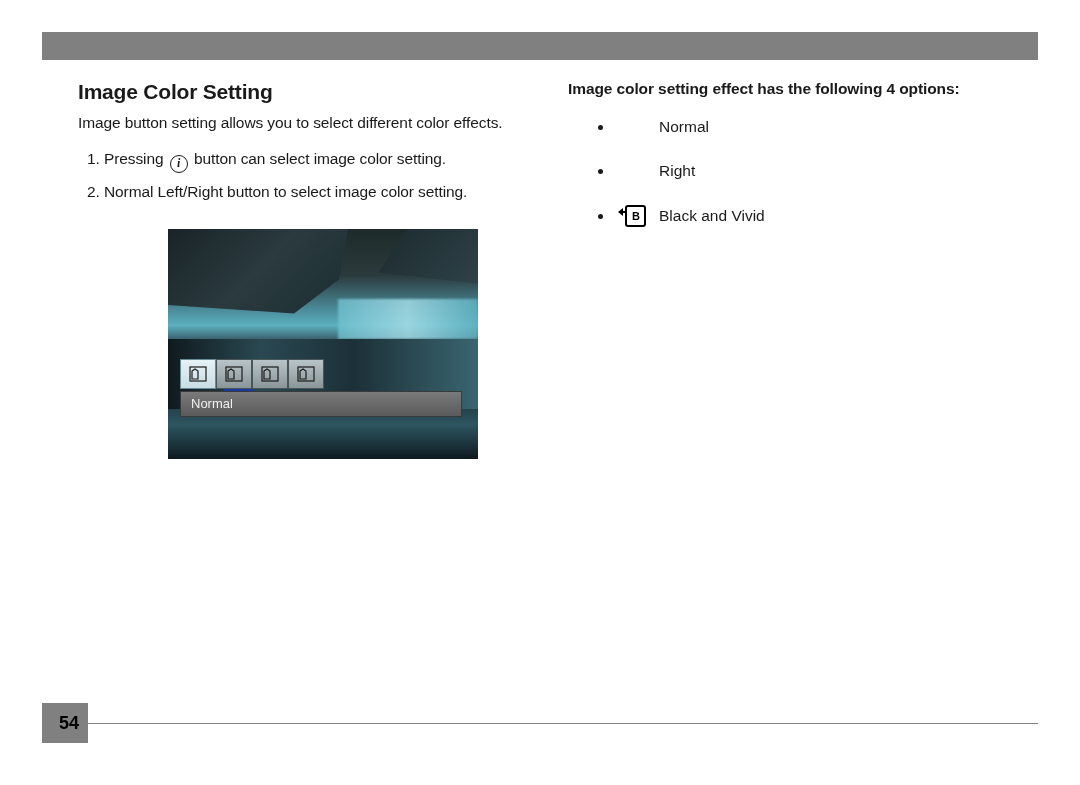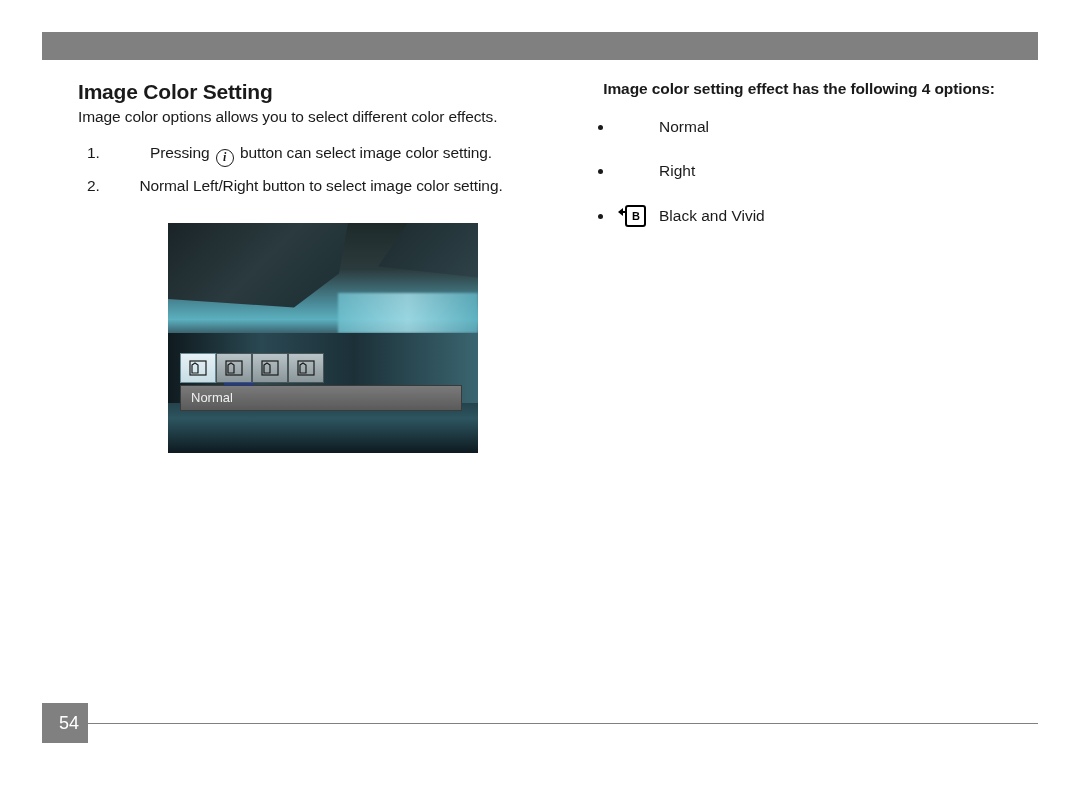--- a/index.html
+++ b/index.html
@@ -25,44 +25,42 @@
       left: 78px;
       right: 50px;
       display: flex;
       gap: 30px;
     }
     .col-left {
       flex: 0 0 460px;
     }
     .col-right {
       flex: 1;
-      text-align: center;
     }
     .heading {
       font-size: 21px;
       font-weight: 600;
-      margin-bottom: 4px;
+      margin-bottom: 10px;
       letter-spacing: -0.2px;
     }
     .intro {
       font-size: 15.5px;
       font-weight: 500;
       margin-bottom: 18px;
       letter-spacing: -0.1px;
     }
     .steps {
       list-style: decimal;
       padding-left: 26px;
       font-size: 15.5px;
       font-weight: 500;
     }
     .steps li {
       margin-bottom: 10px;
       letter-spacing: -0.1px;
-      text-align: center;
     }
     .info-btn {
       display: inline-flex;
       width: 18px;
       height: 18px;
       border: 1.4px solid #1a1a1a;
       border-radius: 50%;
       align-items: center;
       justify-content: center;
       font-family: Georgia, serif;
@@ -246,23 +244,23 @@
       bottom: 42px;
       height: 40px;
     }
     .page-num-box {
       position: absolute;
       left: 0;
       bottom: 0;
       width: 46px;
       height: 40px;
       background: #808080;
-      color: #ffffff;
+      color: #000000;
       font-size: 18px;
-      font-weight: 400;
+      font-weight: 700;
       display: flex;
       align-items: center;
       justify-content: center;
       padding-left: 8px;
     }
     .footer-line {
       position: absolute;
       left: 46px;
       right: 0;
       bottom: 19px;
@@ -276,21 +274,21 @@
   </style>
 </head>
 <body>
 
 <div class="top-bar"></div>
 
 <div class="content">
 
   <div class="col-left">
     <h2 class="heading">Image Color Setting</h2>
-    <p class="intro">Image color options allows you to select different color effects.</p>
+    <p class="intro">Image button setting allows you to select different color effects.</p>
 
     <ol class="steps">
       <li>
         <span>Pressing</span>
         <span class="info-btn">i</span>
         <span>button can select image color setting.</span>
       </li>
       <li>Normal Left/Right button to select image color setting.</li>
     </ol>
 

